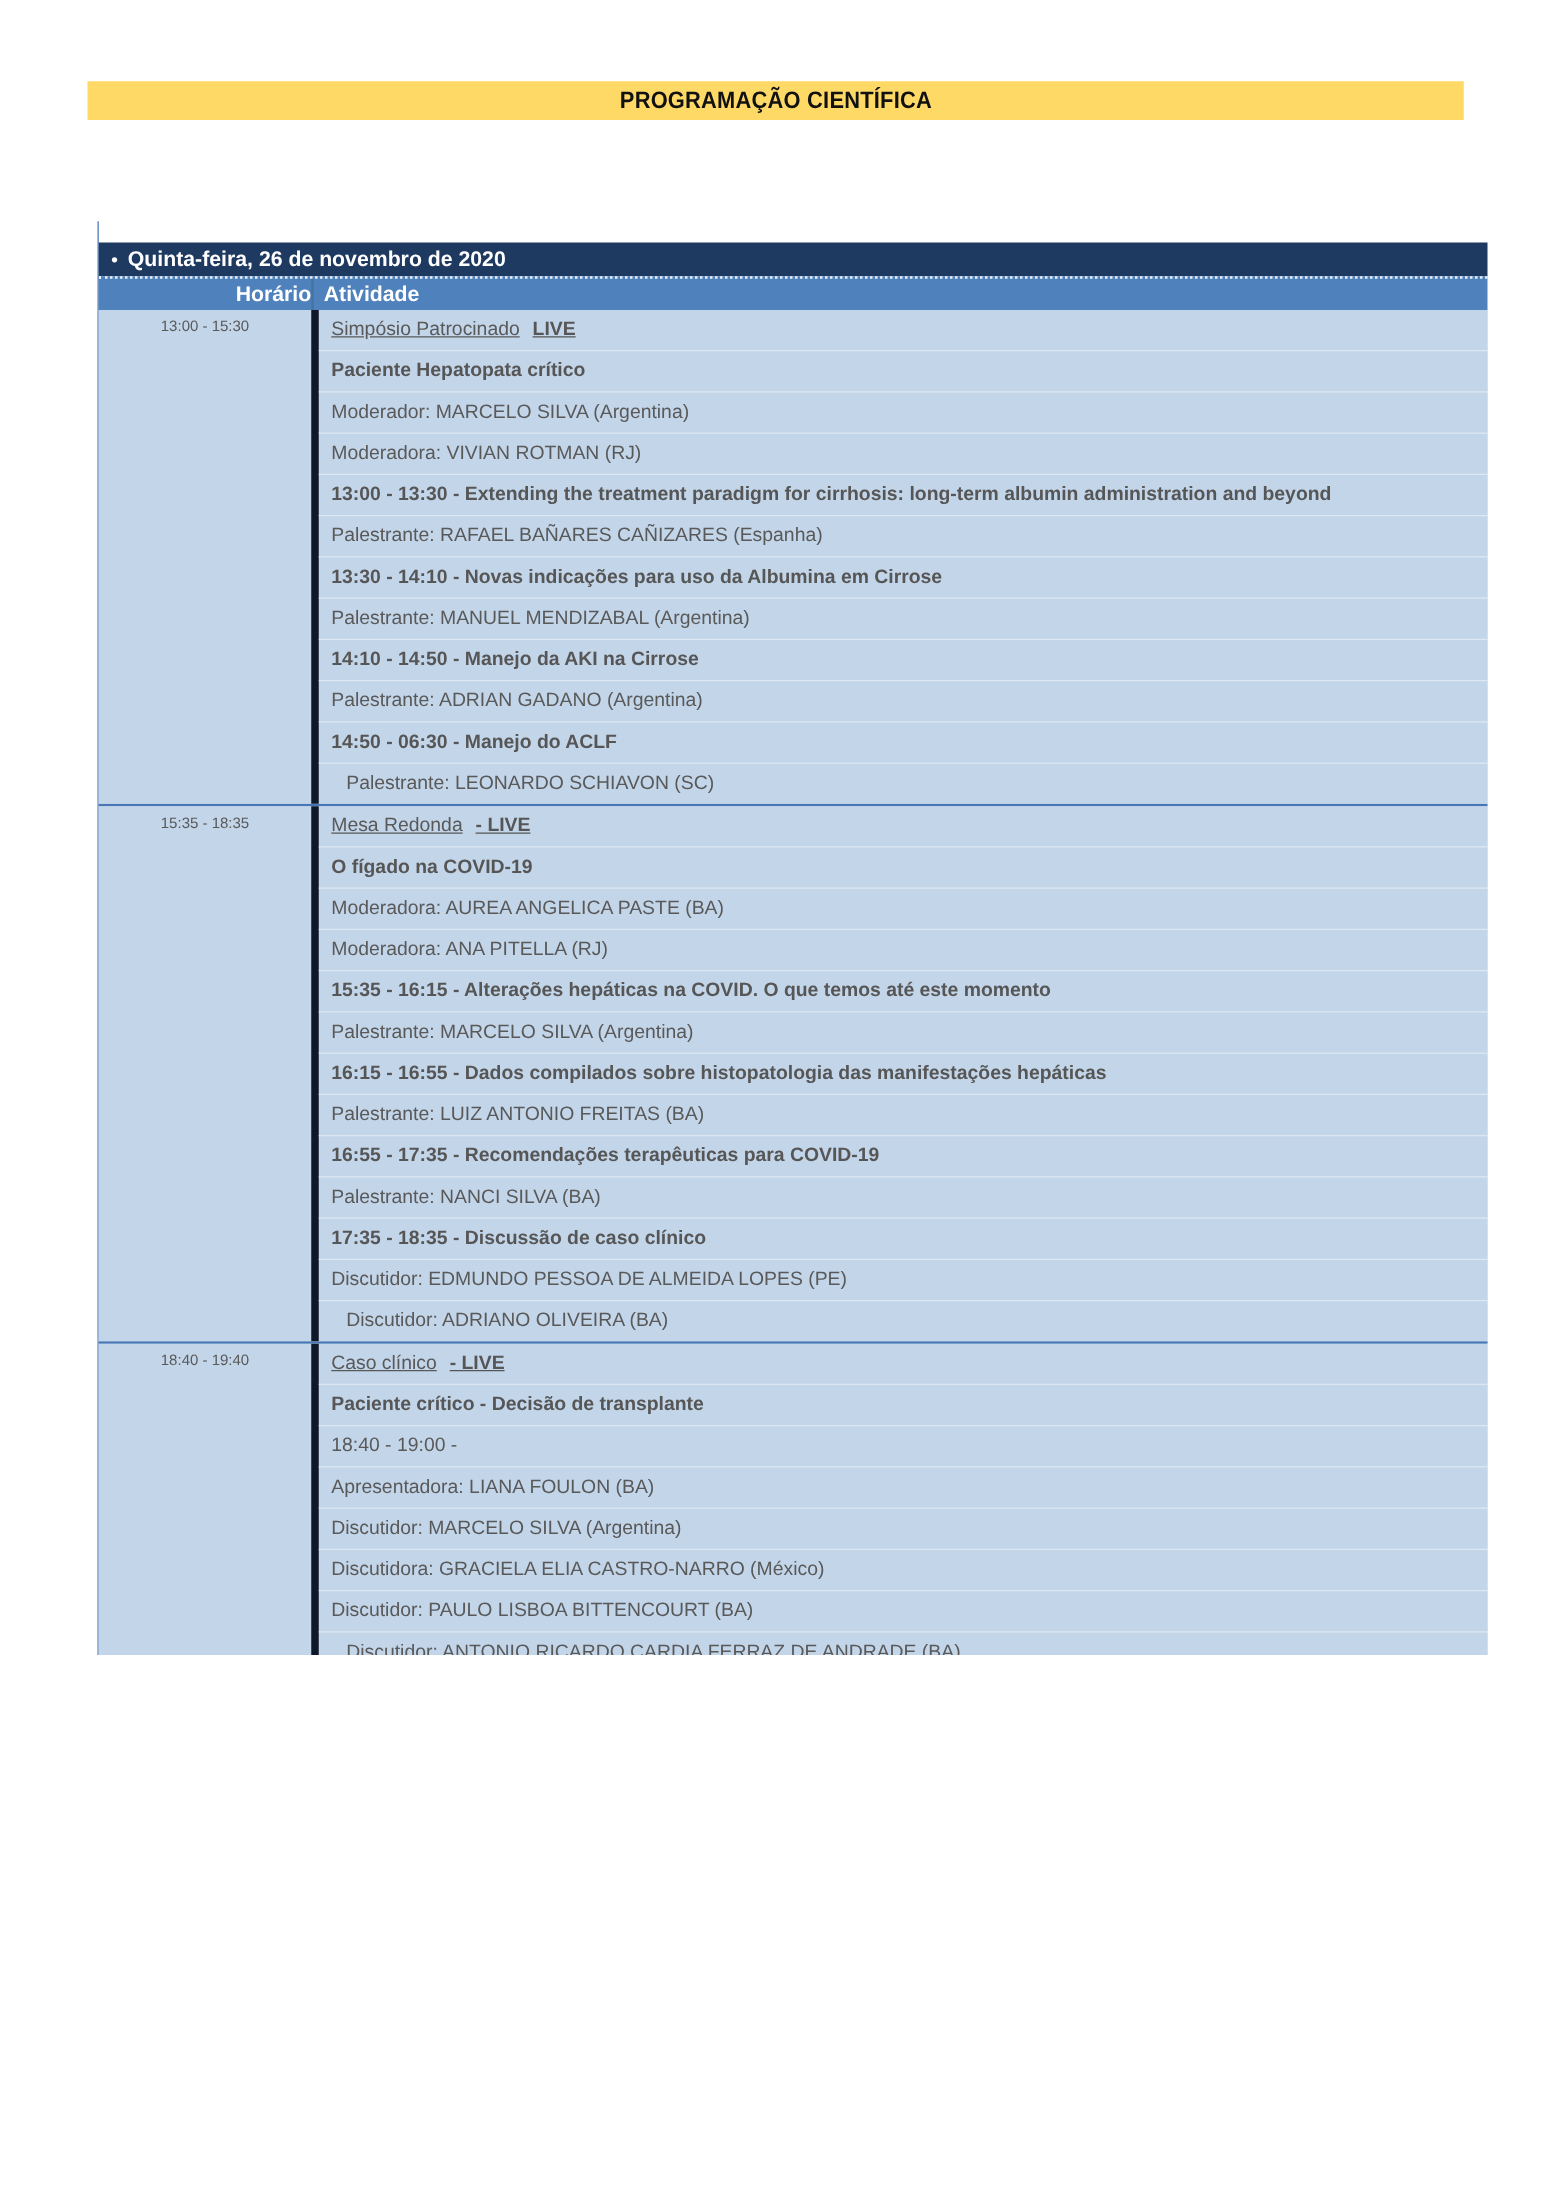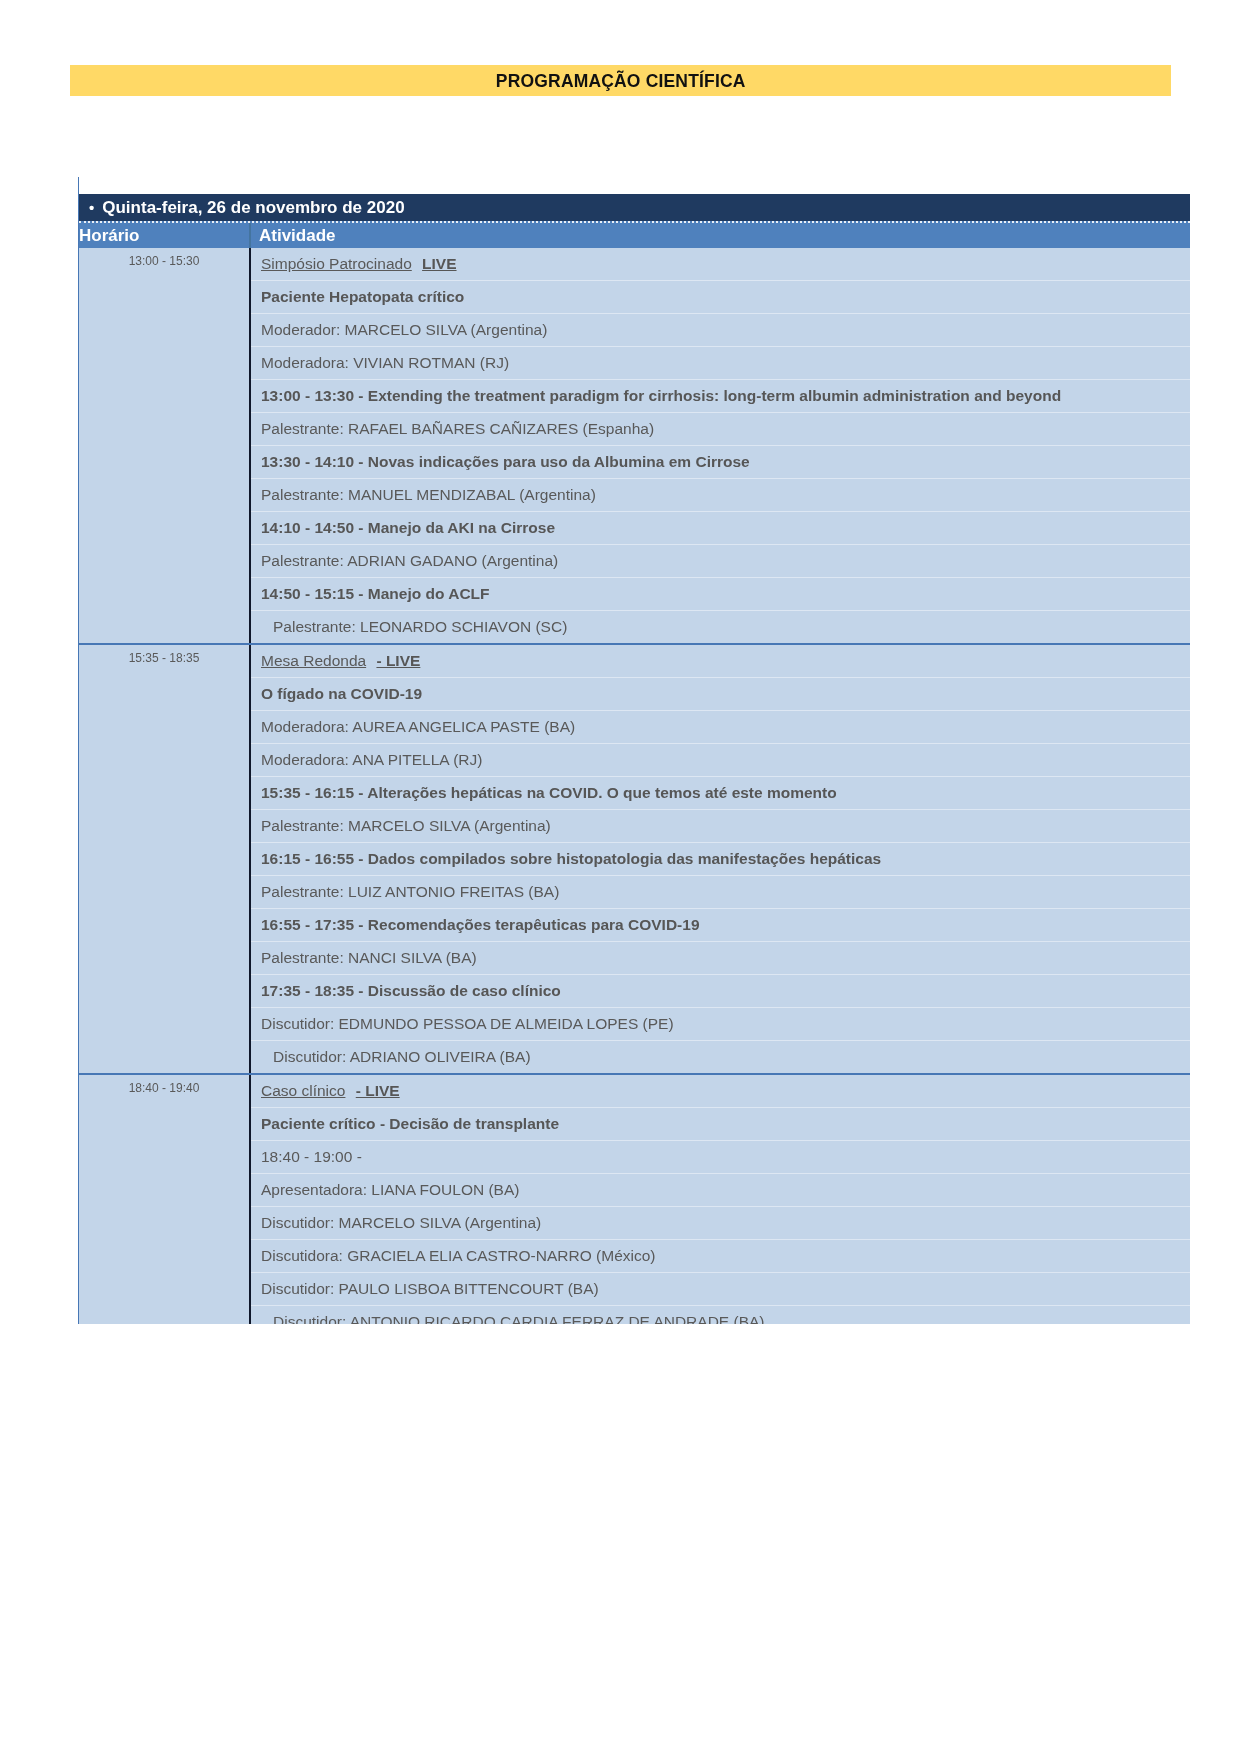--- a/index.html
+++ b/index.html
@@ -15,28 +15,28 @@
   
   .schedule{position:absolute;left:78px;top:177px;width:1112px;
             border-left:1px solid #4777b5;border-bottom:2px solid #4777b5;box-sizing:border-box;}
 
   .day-header{background:#1F3A60;color:#ffffff;height:27px;line-height:27px;
               font-weight:bold;font-size:17px;padding-left:10px;margin-top:17px;}
   .day-header .bullet{font-size:15px;margin-right:8px;}
 
   .col-header{display:flex;background:#4F81BD;border-top:2px dotted #e9eff7;height:25px;
               color:#ffffff;font-weight:bold;font-size:17px;line-height:25px;}
-  .col-header .col-time{width:170px;text-align:left;box-sizing:border-box;}
+  .col-header .col-time{width:170px;text-align:right;box-sizing:border-box;}
   .col-header .col-activity{flex:1;padding-left:8px;border-left:2px solid #44749f;box-sizing:border-box;}
 
   .block{display:flex;background:#C3D5E9;}
   .block + .block{border-top:2px solid #4777b5;}
   .time-cell{width:170px;box-sizing:border-box;padding-top:6px;text-align:center;
              color:#595959;font-size:12px;background:#C3D5E9;}
-  .activity-cell{flex:1;border-left:2px solid #0f172a;box-sizing:border-box;background:#C3D5E9;}
+  .activity-cell{flex:1;border-left:6px solid #0f172a;box-sizing:border-box;background:#C3D5E9;}
 
   .row{padding:6px 60px 6px 10px;line-height:20px;border-bottom:1px solid #dde7f3;
        color:#595959;font-size:15.5px;}
   .activity-cell .row:last-child{border-bottom:none;margin-left:12px;}
   .row.bold{font-weight:bold;color:#565656;}
   .row.session .s-title{text-decoration:underline;}
   .row.session .s-live{font-weight:bold;text-decoration:underline;margin-left:6px;color:#565656;}
 
   
   .footer-rule{position:absolute;left:84px;top:1719px;width:1106px;height:0;
@@ -71,21 +71,21 @@
         </div>
         <div class="row bold">Paciente Hepatopata crítico</div>
         <div class="row">Moderador: MARCELO SILVA (Argentina)</div>
         <div class="row">Moderadora: VIVIAN ROTMAN (RJ)</div>
         <div class="row bold">13:00 - 13:30 - Extending the treatment paradigm for cirrhosis: long-term albumin administration and beyond</div>
         <div class="row">Palestrante: RAFAEL BAÑARES CAÑIZARES (Espanha)</div>
         <div class="row bold">13:30 - 14:10 - Novas indicações para uso da Albumina em Cirrose</div>
         <div class="row">Palestrante: MANUEL MENDIZABAL (Argentina)</div>
         <div class="row bold">14:10 - 14:50 - Manejo da AKI na Cirrose</div>
         <div class="row">Palestrante: ADRIAN GADANO (Argentina)</div>
-        <div class="row bold">14:50 - 15:15 - Manejo do ACLF</div>
+        <div class="row bold">14:50 - 06:30 - Manejo do ACLF</div>
         <div class="row">Palestrante: LEONARDO SCHIAVON (SC)</div>
       </div>
     </div>
 
     <div class="block">
       <div class="time-cell">15:35 - 18:35</div>
       <div class="activity-cell">
         <div class="row session">
           <span class="s-title">Mesa Redonda</span>
           <span class="s-live">- LIVE</span>

